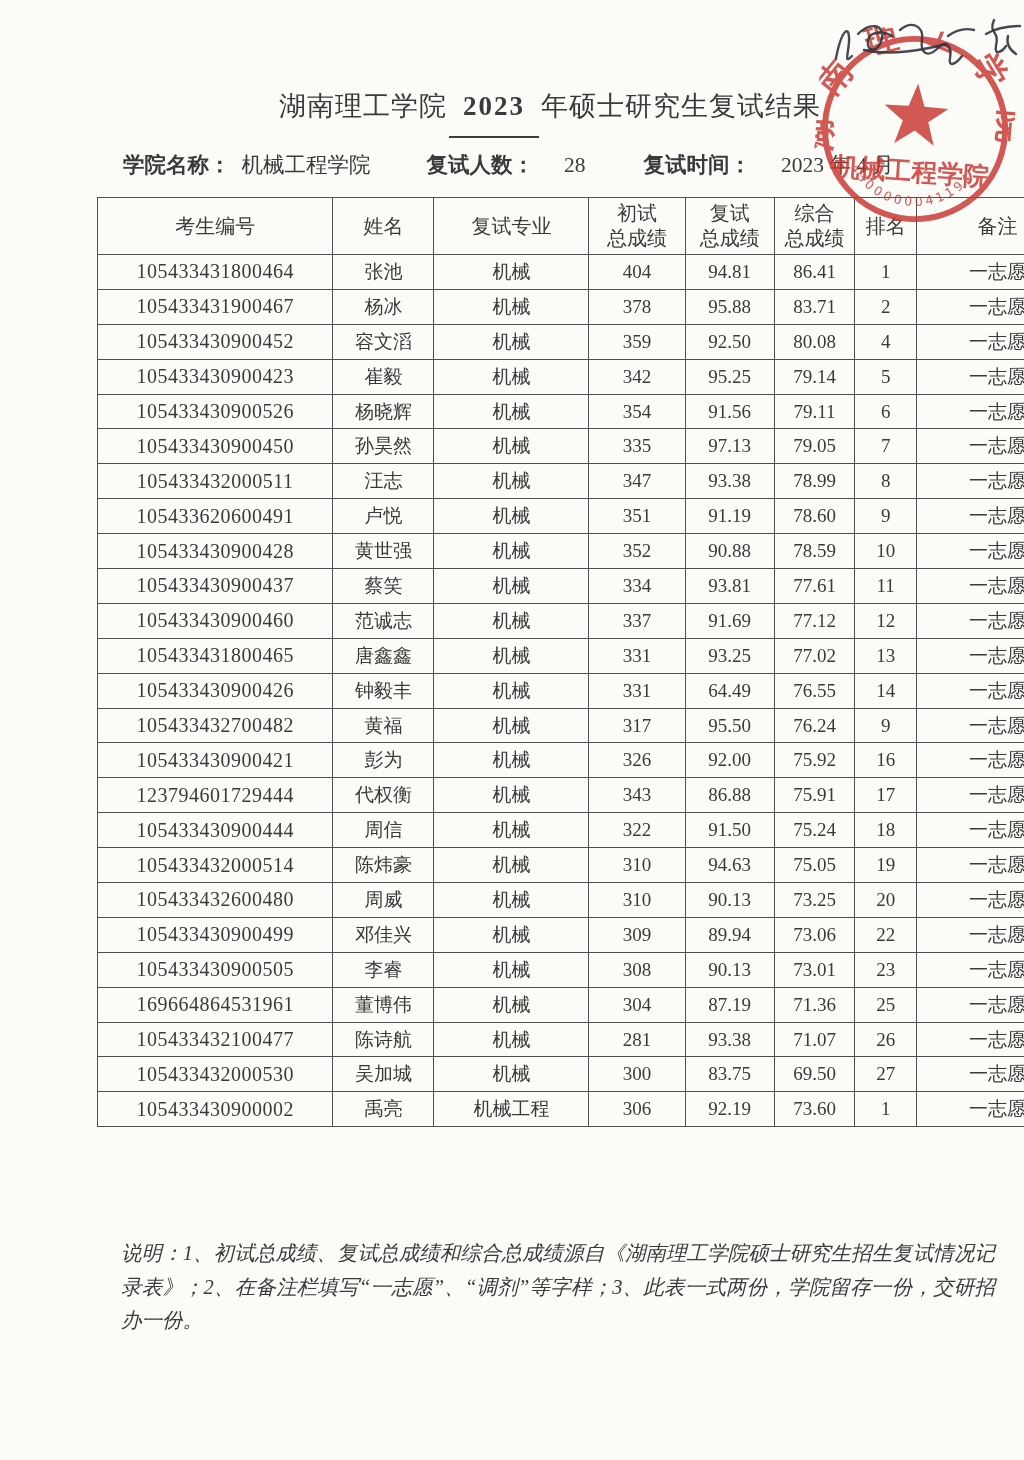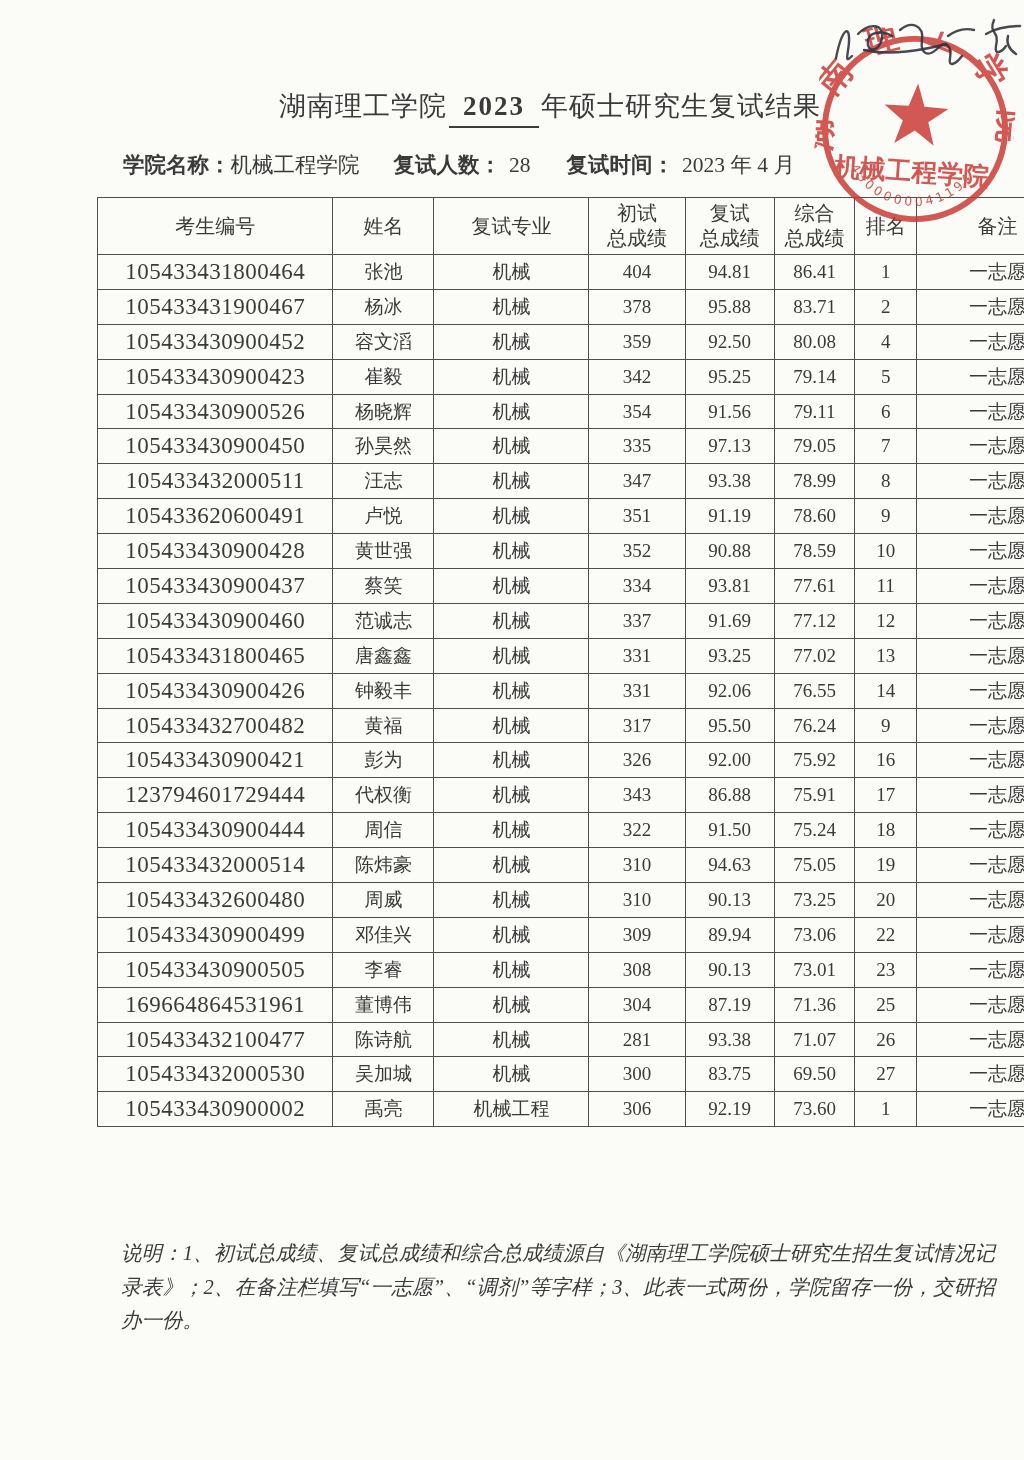--- a/index.html
+++ b/index.html
@@ -16,30 +16,30 @@
   
   .title {
     position: absolute; top: 88px; left: 0; width: 100%;
     text-align: center; transform: translateX(38px);
     font-size: 27px; font-weight: 500; letter-spacing: 1px;
     margin: 0; white-space: nowrap;
   }
   .title .year {
     font-weight: bold;
     border-bottom: 2px solid #3d3d3d;
-    padding: 0 14px 5px 14px;
+    padding: 0 14px 15px 14px;
     margin: 0 2px;
     letter-spacing: 2px;
   }
 
   
   .info-line {
     position: absolute; top: 150px; left: 123px;
     font-size: 21.5px; white-space: nowrap;
-    display: flex; align-items: baseline;
+    display: flex; align-items: baseline; gap: 11px;
   }
   .info-line .lbl { font-weight: bold; }
   .info-line .val { font-weight: normal; }
   .info-gap-a { display: inline-block; width: 34px; }
   .info-gap-b { display: inline-block; width: 36px; }
   .info-vgap { display: inline-block; width: 8px; }
 
   
   table.results {
     position: absolute; left: 97px; top: 197px;
@@ -53,21 +53,21 @@
     overflow: hidden;
   }
   table.results thead th {
     height: 56px; font-weight: 500;
     font-size: 20px; line-height: 25px;
     white-space: pre-line;
   }
   table.results tbody td {
     height: 33.9px; font-size: 19px;
   }
-  table.results tbody td:first-child { font-size: 23px; letter-spacing: 0.5px; margin-top: 32px; }
+  table.results tbody td:first-child { font-size: 20px; letter-spacing: 0.5px; margin-top: 32px; }
   col.c0 { width: 24.0%; }
   col.c1 { width: 10.3%; }
   col.c2 { width: 15.8%; }
   col.c3 { width: 9.8%; }
   col.c4 { width: 9.1%; }
   col.c5 { width: 8.2%; }
   col.c6 { width: 6.3%; }
   col.c7 { width: auto; }
 
   
@@ -268,21 +268,21 @@
           <td>93.25</td>
           <td>77.02</td>
           <td>13</td>
           <td>一志愿</td>
         </tr>
         <tr>
           <td>105433430900426</td>
           <td>钟毅丰</td>
           <td>机械</td>
           <td>331</td>
-          <td>92.06</td>
+          <td>64.49</td>
           <td>76.55</td>
           <td>14</td>
           <td>一志愿</td>
         </tr>
         <tr>
           <td>105433432700482</td>
           <td>黄福</td>
           <td>机械</td>
           <td>317</td>
           <td>95.50</td>

